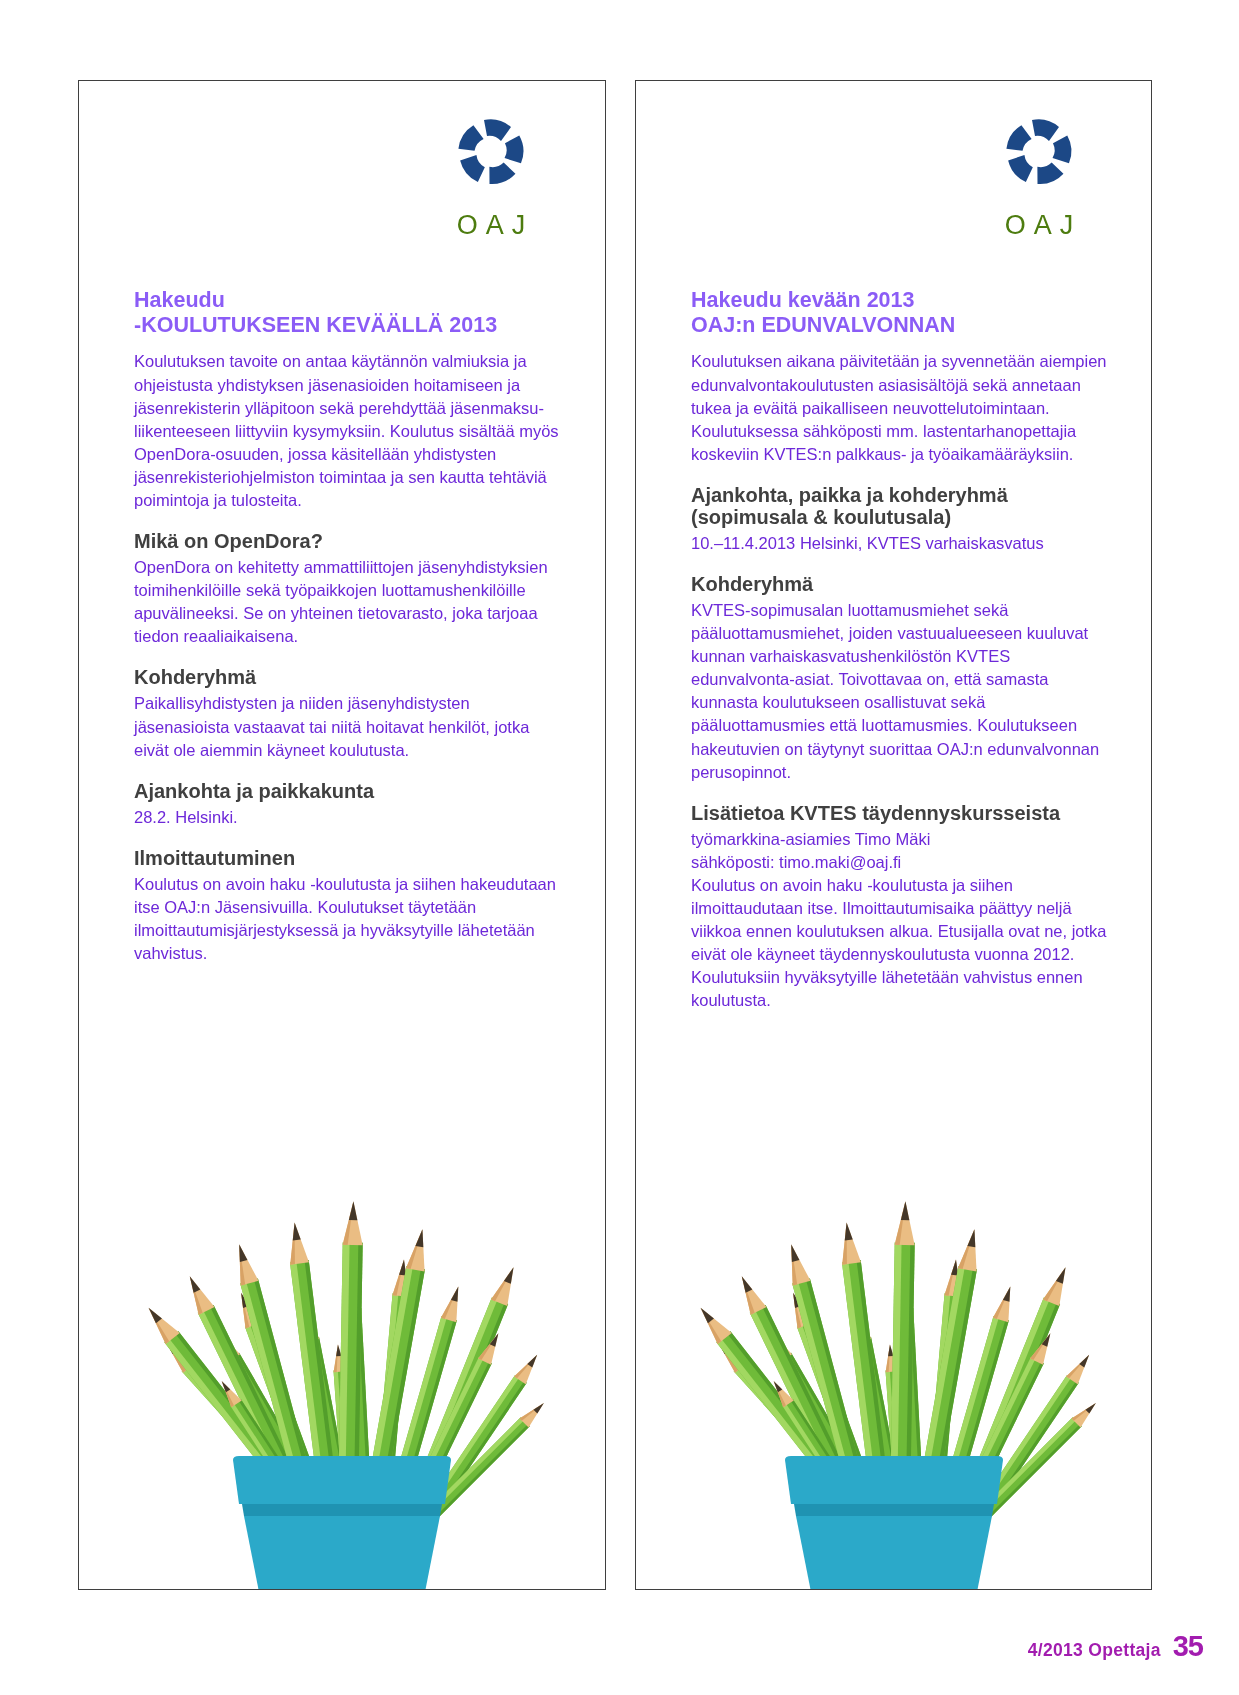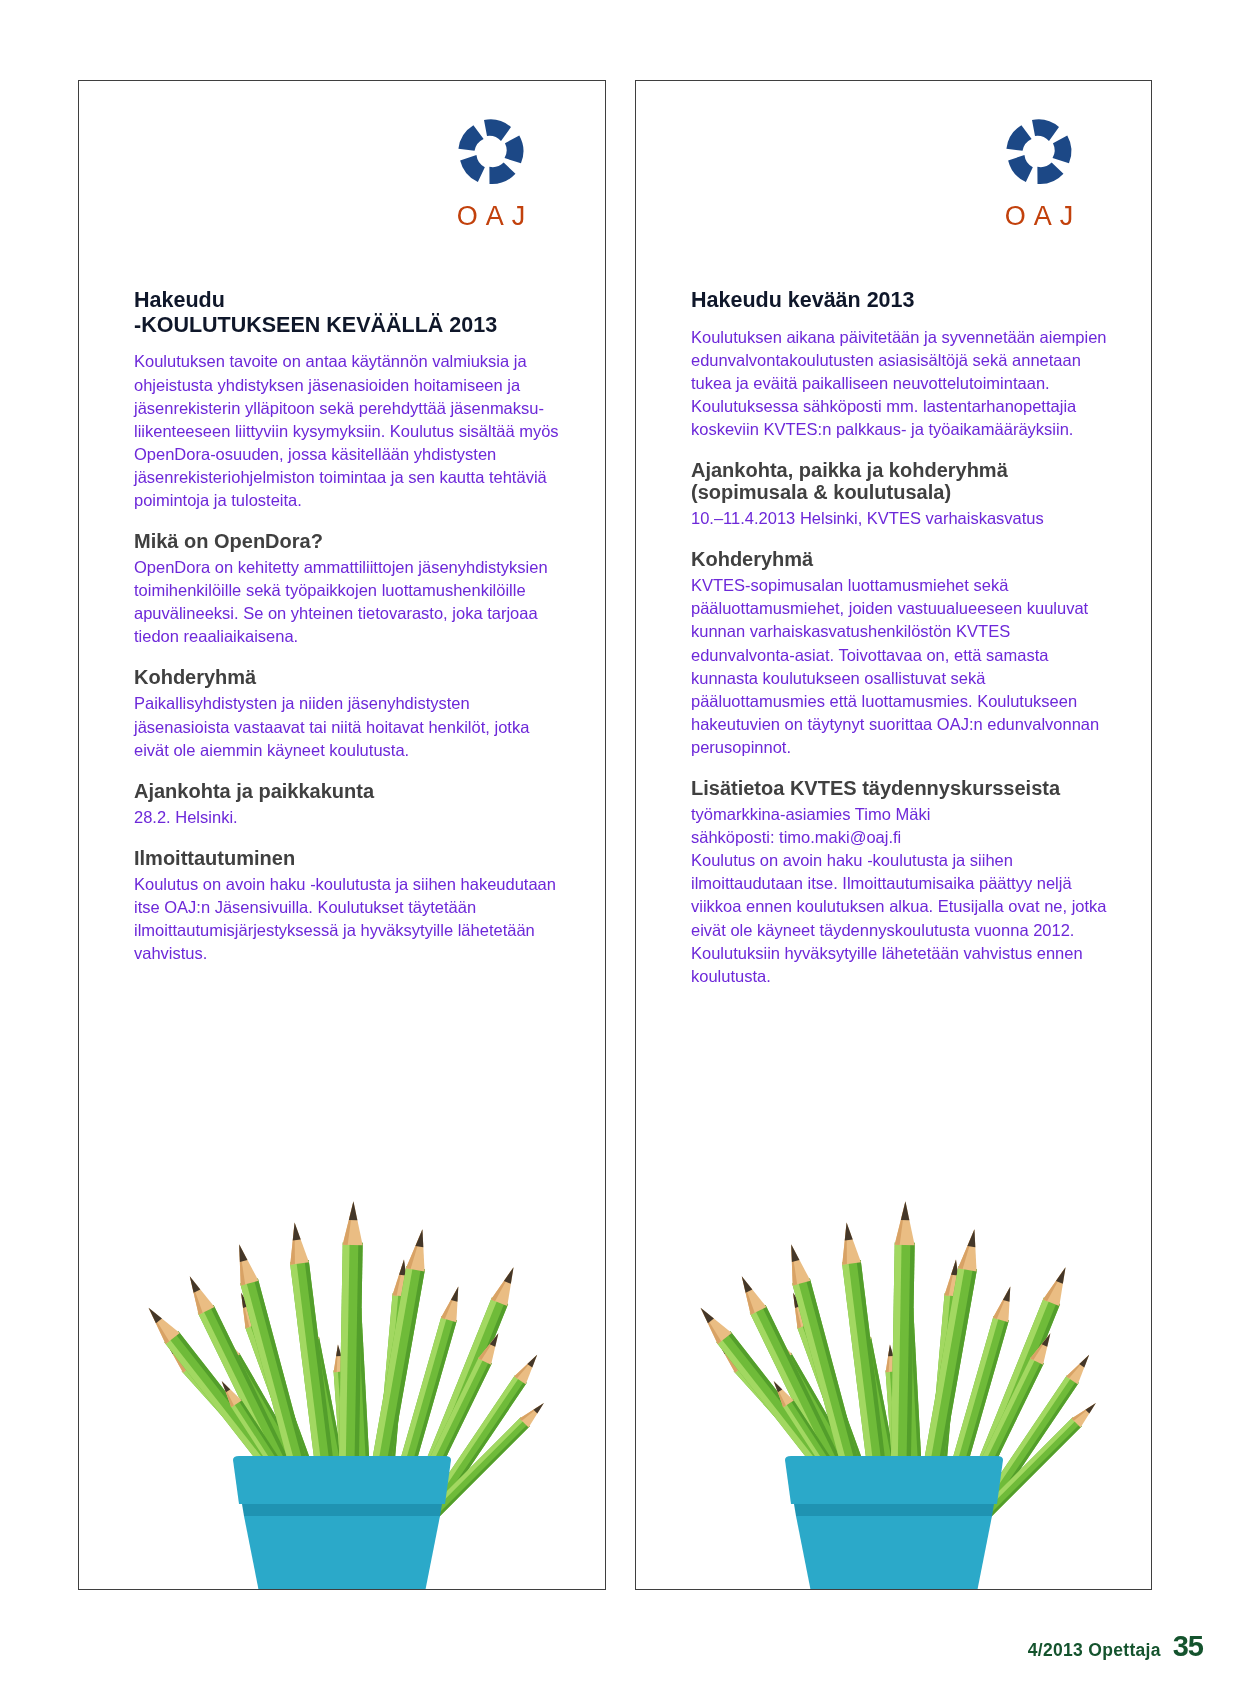--- a/index.html
+++ b/index.html
@@ -13,43 +13,43 @@
     border:1px solid #3f3f3f;overflow:hidden;box-sizing:border-box;
   }
   .panel-left{left:78px;width:528px;}
   .panel-right{left:635px;width:517px;}
 
   .logo{position:absolute;top:31px;width:110px;text-align:center;}
   .panel-left .logo{left:357px;}
   .panel-right .logo{left:348px;}
   .logo svg{width:80px;height:80px;display:block;margin:0 auto;}
   .logo-text{
-    margin-top:9px;font-size:27px;color:#c2410c;
+    margin-top:18px;font-size:27px;color:#4d7c0f;
     letter-spacing:8px;padding-left:8px;font-weight:400;
   }
 
   .content{position:absolute;top:207px;left:55px;right:40px;}
-  .title{color:#0f172a;font-weight:bold;font-size:21.5px;line-height:1.15;margin:0 0 13px 0;}
+  .title{color:#8b5cf6;font-weight:bold;font-size:21.5px;line-height:1.15;margin:0 0 13px 0;}
   .title div{white-space:nowrap;}
   .body-text{
     color:#6d28d9;font-size:16.5px;line-height:1.4;margin:0;
     white-space:pre-line;
   }
   .section h3{
     color:#404040;font-size:20px;font-weight:bold;line-height:1.1;
     margin:18px 0 4px 0;
   }
 
   .pencils{
     position:absolute;bottom:-1px;left:50%;margin-left:-220px;
     width:440px;height:450px;
   }
 
   .footer{
-    position:absolute;top:1630px;right:36px;color:#14532d;
+    position:absolute;top:1630px;right:36px;color:#a21caf;
     font-weight:bold;white-space:nowrap;
   }
   .footer .issue{font-size:17.5px;letter-spacing:.3px;}
   .footer .pagenum{font-size:29px;margin-left:12px;letter-spacing:-1px;}
 
   .svg-defs{position:absolute;width:0;height:0;overflow:hidden;}
 </style>
 </head>
 <body>
 
@@ -146,20 +146,21 @@
   <div class="logo">
     <svg viewBox="-40 -40 80 80">
       <use href="#oaj-swirl"></use>
     </svg>
     <div class="logo-text">OAJ</div>
   </div>
 
   <div class="content">
     <h1 class="title">
       <div>Hakeudu kevään 2013</div>
+      <div>OAJ:n EDUNVALVONNAN</div>
     </h1>
     <p class="body-text">Koulutuksen aikana päivitetään ja syvennetään aiempien edunvalvontakoulutusten asiasisältöjä sekä annetaan tukea ja eväitä paikalliseen neuvottelutoimintaan. Koulutuksessa sähköposti mm. lastentarhanopettajia koskeviin KVTES:n palkkaus- ja työaikamääräyksiin.</p>
 
     <div class="section">
       <h3>Ajankohta, paikka ja kohderyhmä (sopimusala &amp; koulutusala)</h3>
       <p class="body-text">10.–11.4.2013 Helsinki, KVTES varhaiskasvatus</p>
     </div>
     <div class="section">
       <h3>Kohderyhmä</h3>
       <p class="body-text">KVTES-sopimusalan luottamusmiehet sekä pääluottamusmiehet, joiden vastuualueeseen kuuluvat kunnan varhaiskasvatushenkilöstön KVTES edunvalvonta-asiat. Toivottavaa on, että samasta kunnasta koulutukseen osallistuvat sekä pääluottamusmies että luottamusmies. Koulutukseen hakeutuvien on täytynyt suorittaa OAJ:n edunvalvonnan perusopinnot.</p>

